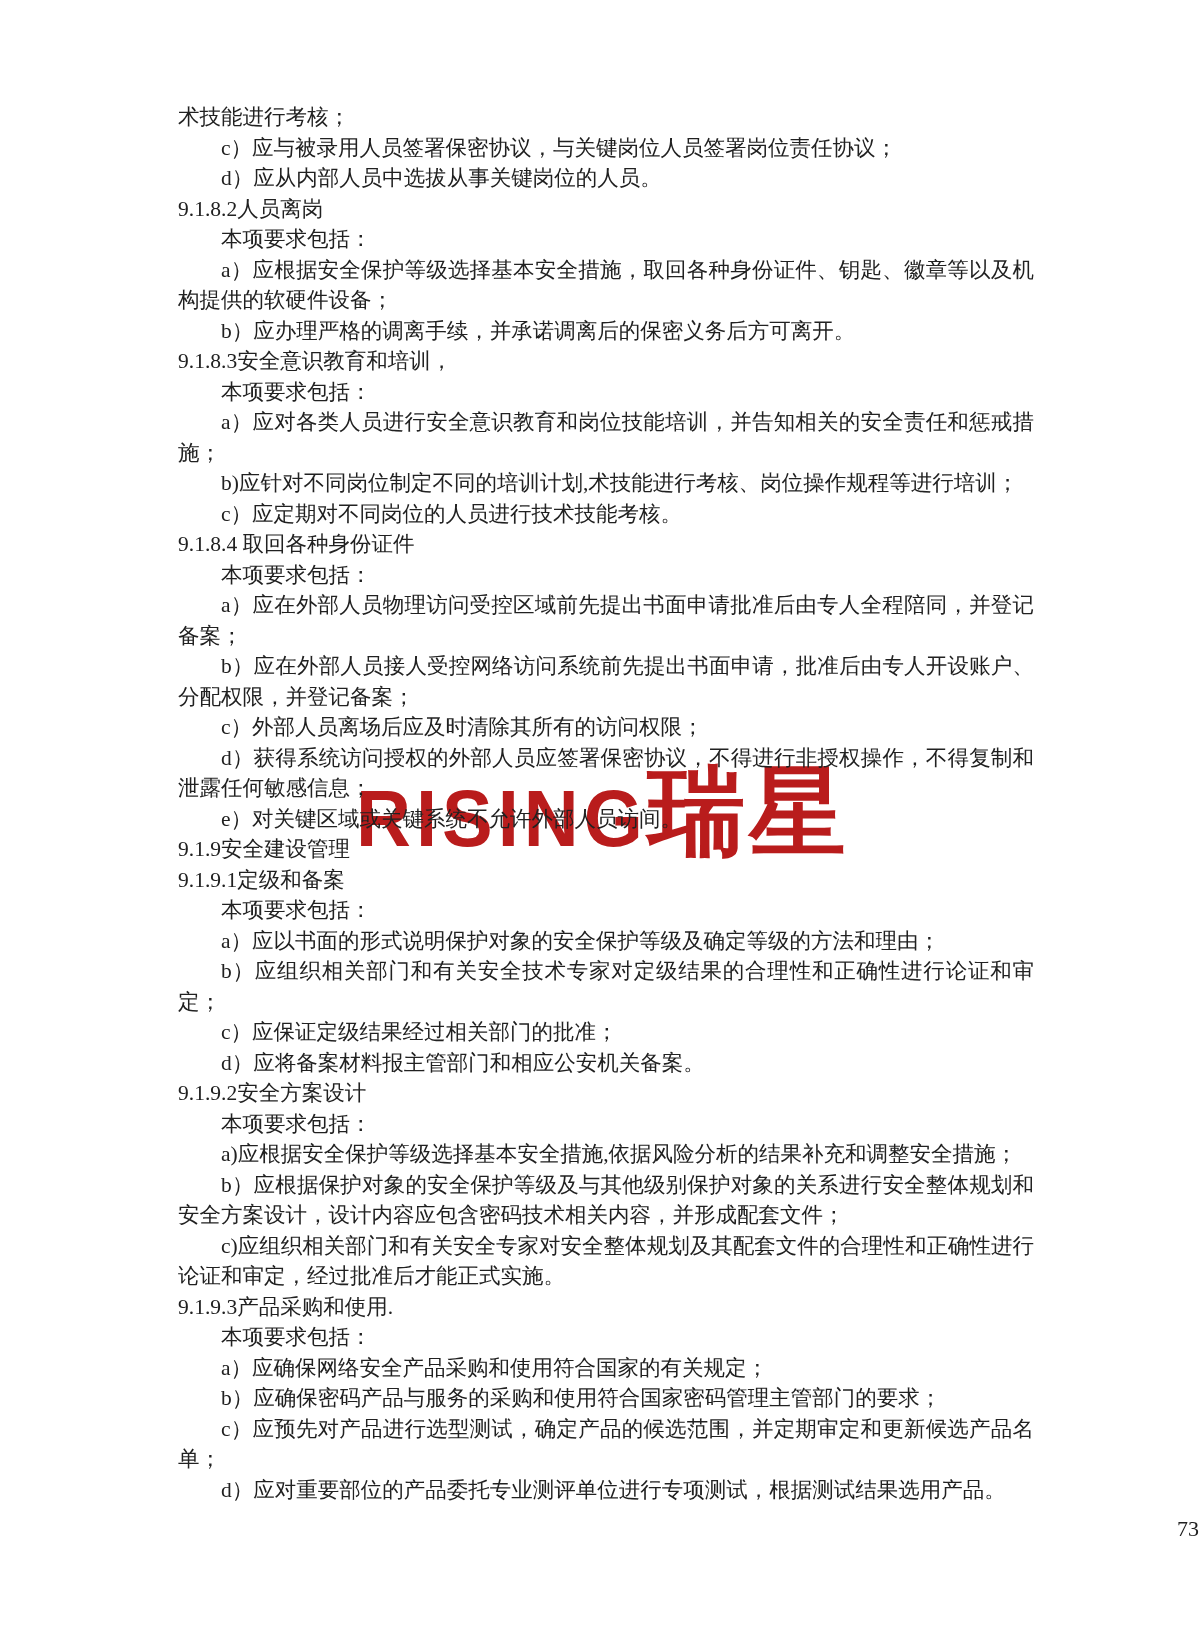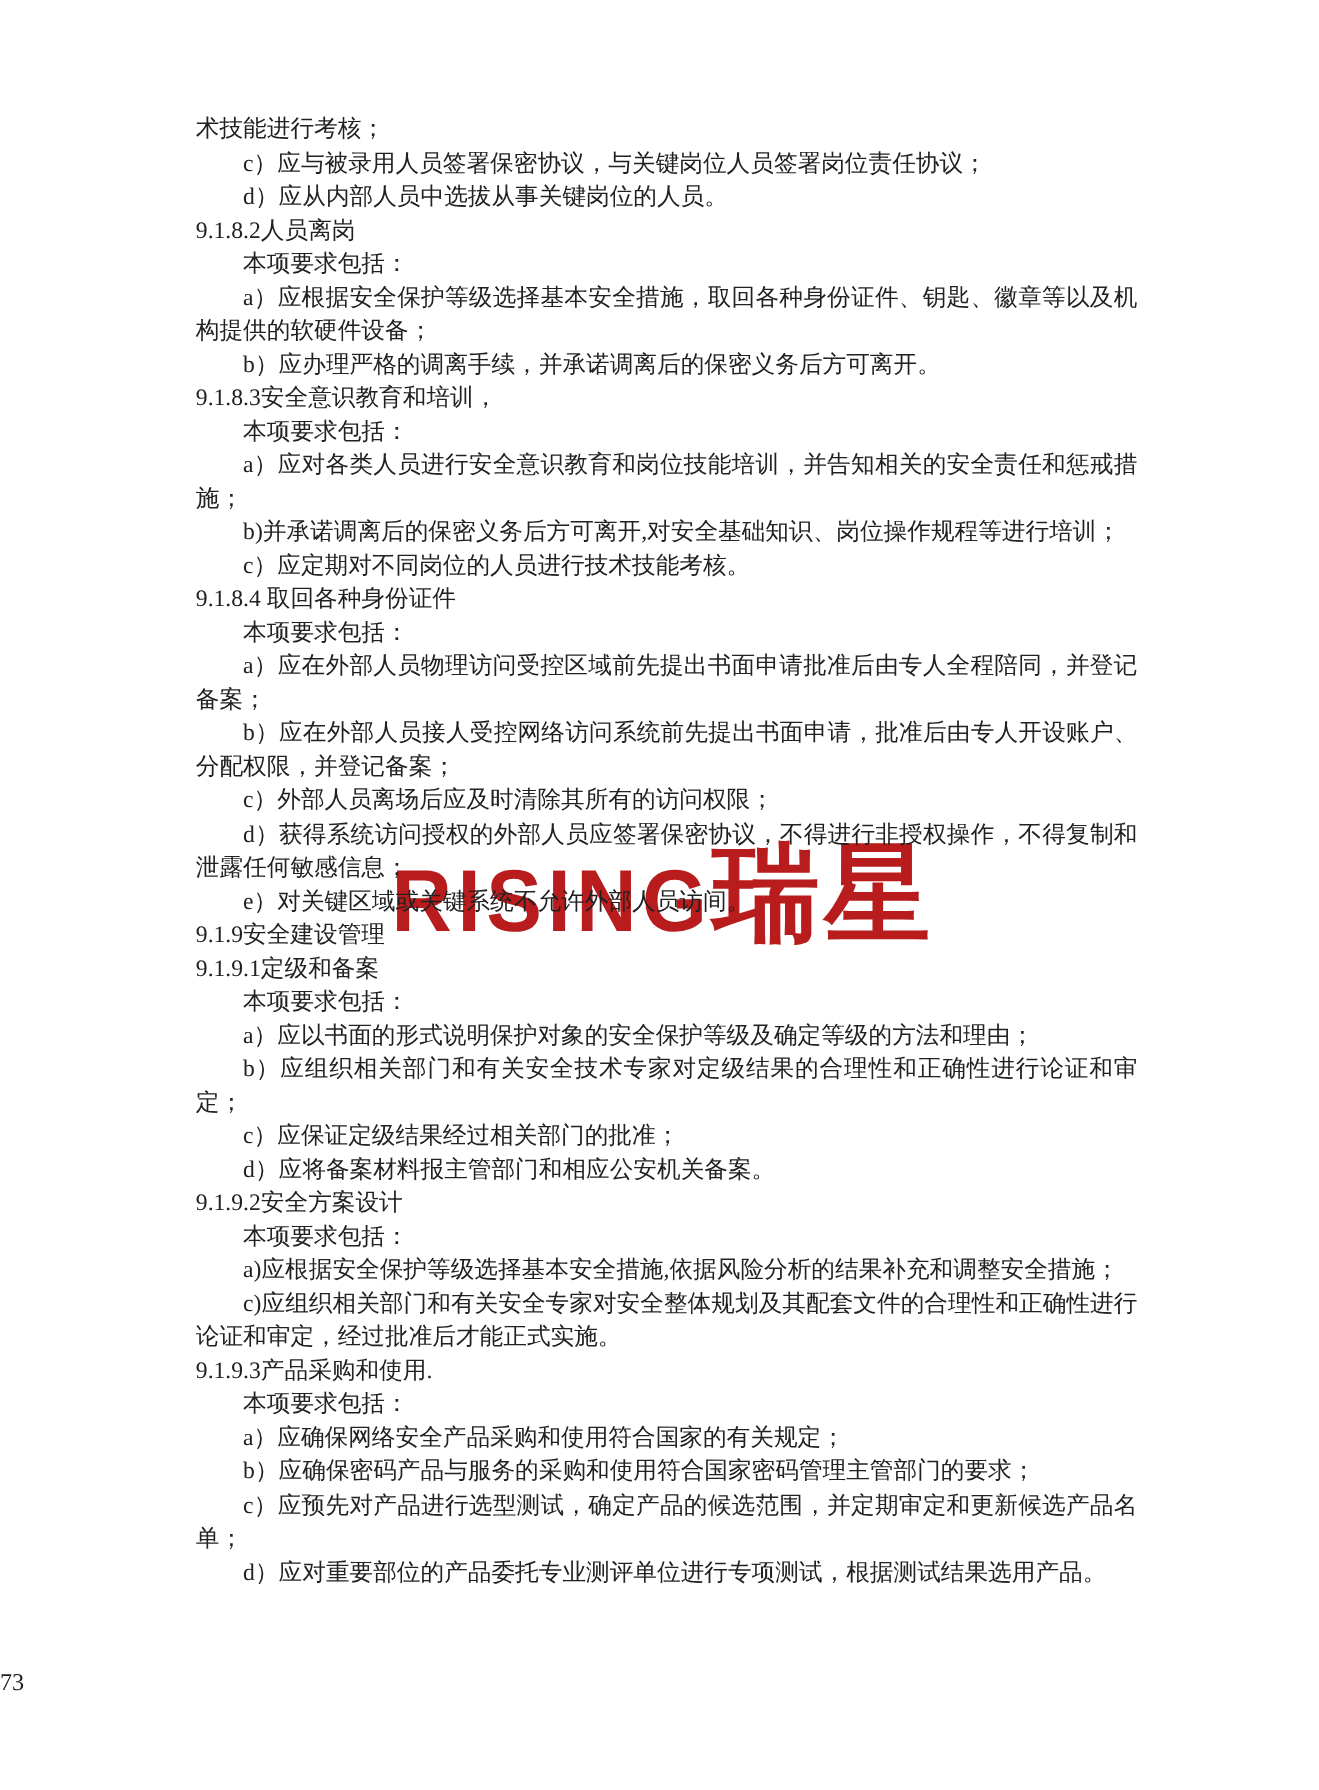--- a/index.html
+++ b/index.html
@@ -59,21 +59,21 @@
   .para.heading,
   .para.cont {
     text-indent: 0;
     font-family: Liberation Serif, serif;
   }
   .page-number {
     position: absolute;
     left: 0;
     top: 1516px;
     width: 1199px;
-    text-align: left;
+    text-align: right;
     z-index: 1;
     font-size: 22px;
     color: #212121;
     font-family: "Liberation Serif", "DejaVu Serif", serif;
   }
 </style>
 </head>
 <body>
 
 <div class="page">
@@ -87,39 +87,40 @@
     <p class="para cont">术技能进行考核；</p>
     <p class="para item">c）应与被录用人员签署保密协议，与关键岗位人员签署岗位责任协议；</p>
     <p class="para item">d）应从内部人员中选拔从事关键岗位的人员。</p>
     <p class="para heading">9.1.8.2人员离岗</p>
     <p class="para item">本项要求包括：</p>
     <p class="para item">a）应根据安全保护等级选择基本安全措施，取回各种身份证件、钥匙、徽章等以及机构提供的软硬件设备；</p>
     <p class="para item">b）应办理严格的调离手续，并承诺调离后的保密义务后方可离开。</p>
     <p class="para heading">9.1.8.3安全意识教育和培训，</p>
     <p class="para item">本项要求包括：</p>
     <p class="para item">a）应对各类人员进行安全意识教育和岗位技能培训，并告知相关的安全责任和惩戒措施；</p>
-    <p class="para item">b)并承诺调离后的保密义务后方可离开,对安全基础知识、岗位操作规程等进行培训；</p>
+    <p class="para item">b)应针对不同岗位制定不同的培训计划,术技能进行考核、岗位操作规程等进行培训；</p>
     <p class="para item">c）应定期对不同岗位的人员进行技术技能考核。</p>
     <p class="para heading">9.1.8.4 取回各种身份证件</p>
     <p class="para item">本项要求包括：</p>
     <p class="para item">a）应在外部人员物理访问受控区域前先提出书面申请批准后由专人全程陪同，并登记备案；</p>
     <p class="para item">b）应在外部人员接人受控网络访问系统前先提出书面申请，批准后由专人开设账户、分配权限，并登记备案；</p>
     <p class="para item">c）外部人员离场后应及时清除其所有的访问权限；</p>
     <p class="para item">d）获得系统访问授权的外部人员应签署保密协议，不得进行非授权操作，不得复制和泄露任何敏感信息；</p>
     <p class="para item">e）对关键区域或关键系统不允许外部人员访间。</p>
     <p class="para heading">9.1.9安全建设管理</p>
     <p class="para heading">9.1.9.1定级和备案</p>
     <p class="para item">本项要求包括：</p>
     <p class="para item">a）应以书面的形式说明保护对象的安全保护等级及确定等级的方法和理由；</p>
     <p class="para item">b）应组织相关部门和有关安全技术专家对定级结果的合理性和正确性进行论证和审定；</p>
     <p class="para item">c）应保证定级结果经过相关部门的批准；</p>
     <p class="para item">d）应将备案材料报主管部门和相应公安机关备案。</p>
     <p class="para heading">9.1.9.2安全方案设计</p>
     <p class="para item">本项要求包括：</p>
     <p class="para item">a)应根据安全保护等级选择基本安全措施,依据风险分析的结果补充和调整安全措施；</p>
+    <p class="para item">b）应根据保护对象的安全保护等级及与其他级别保护对象的关系进行安全整体规划和安全方案设计，设计内容应包含密码技术相关内容，并形成配套文件；</p>
     <p class="para item">c)应组织相关部门和有关安全专家对安全整体规划及其配套文件的合理性和正确性进行论证和审定，经过批准后才能正式实施。</p>
     <p class="para heading">9.1.9.3产品采购和使用.</p>
     <p class="para item">本项要求包括：</p>
     <p class="para item">a）应确保网络安全产品采购和使用符合国家的有关规定；</p>
     <p class="para item">b）应确保密码产品与服务的采购和使用符合国家密码管理主管部门的要求；</p>
     <p class="para item">c）应预先对产品进行选型测试，确定产品的候选范围，并定期审定和更新候选产品名单；</p>
     <p class="para item">d）应对重要部位的产品委托专业测评单位进行专项测试，根据测试结果选用产品。</p>
   </div>
 
   <div class="page-number">73</div>

